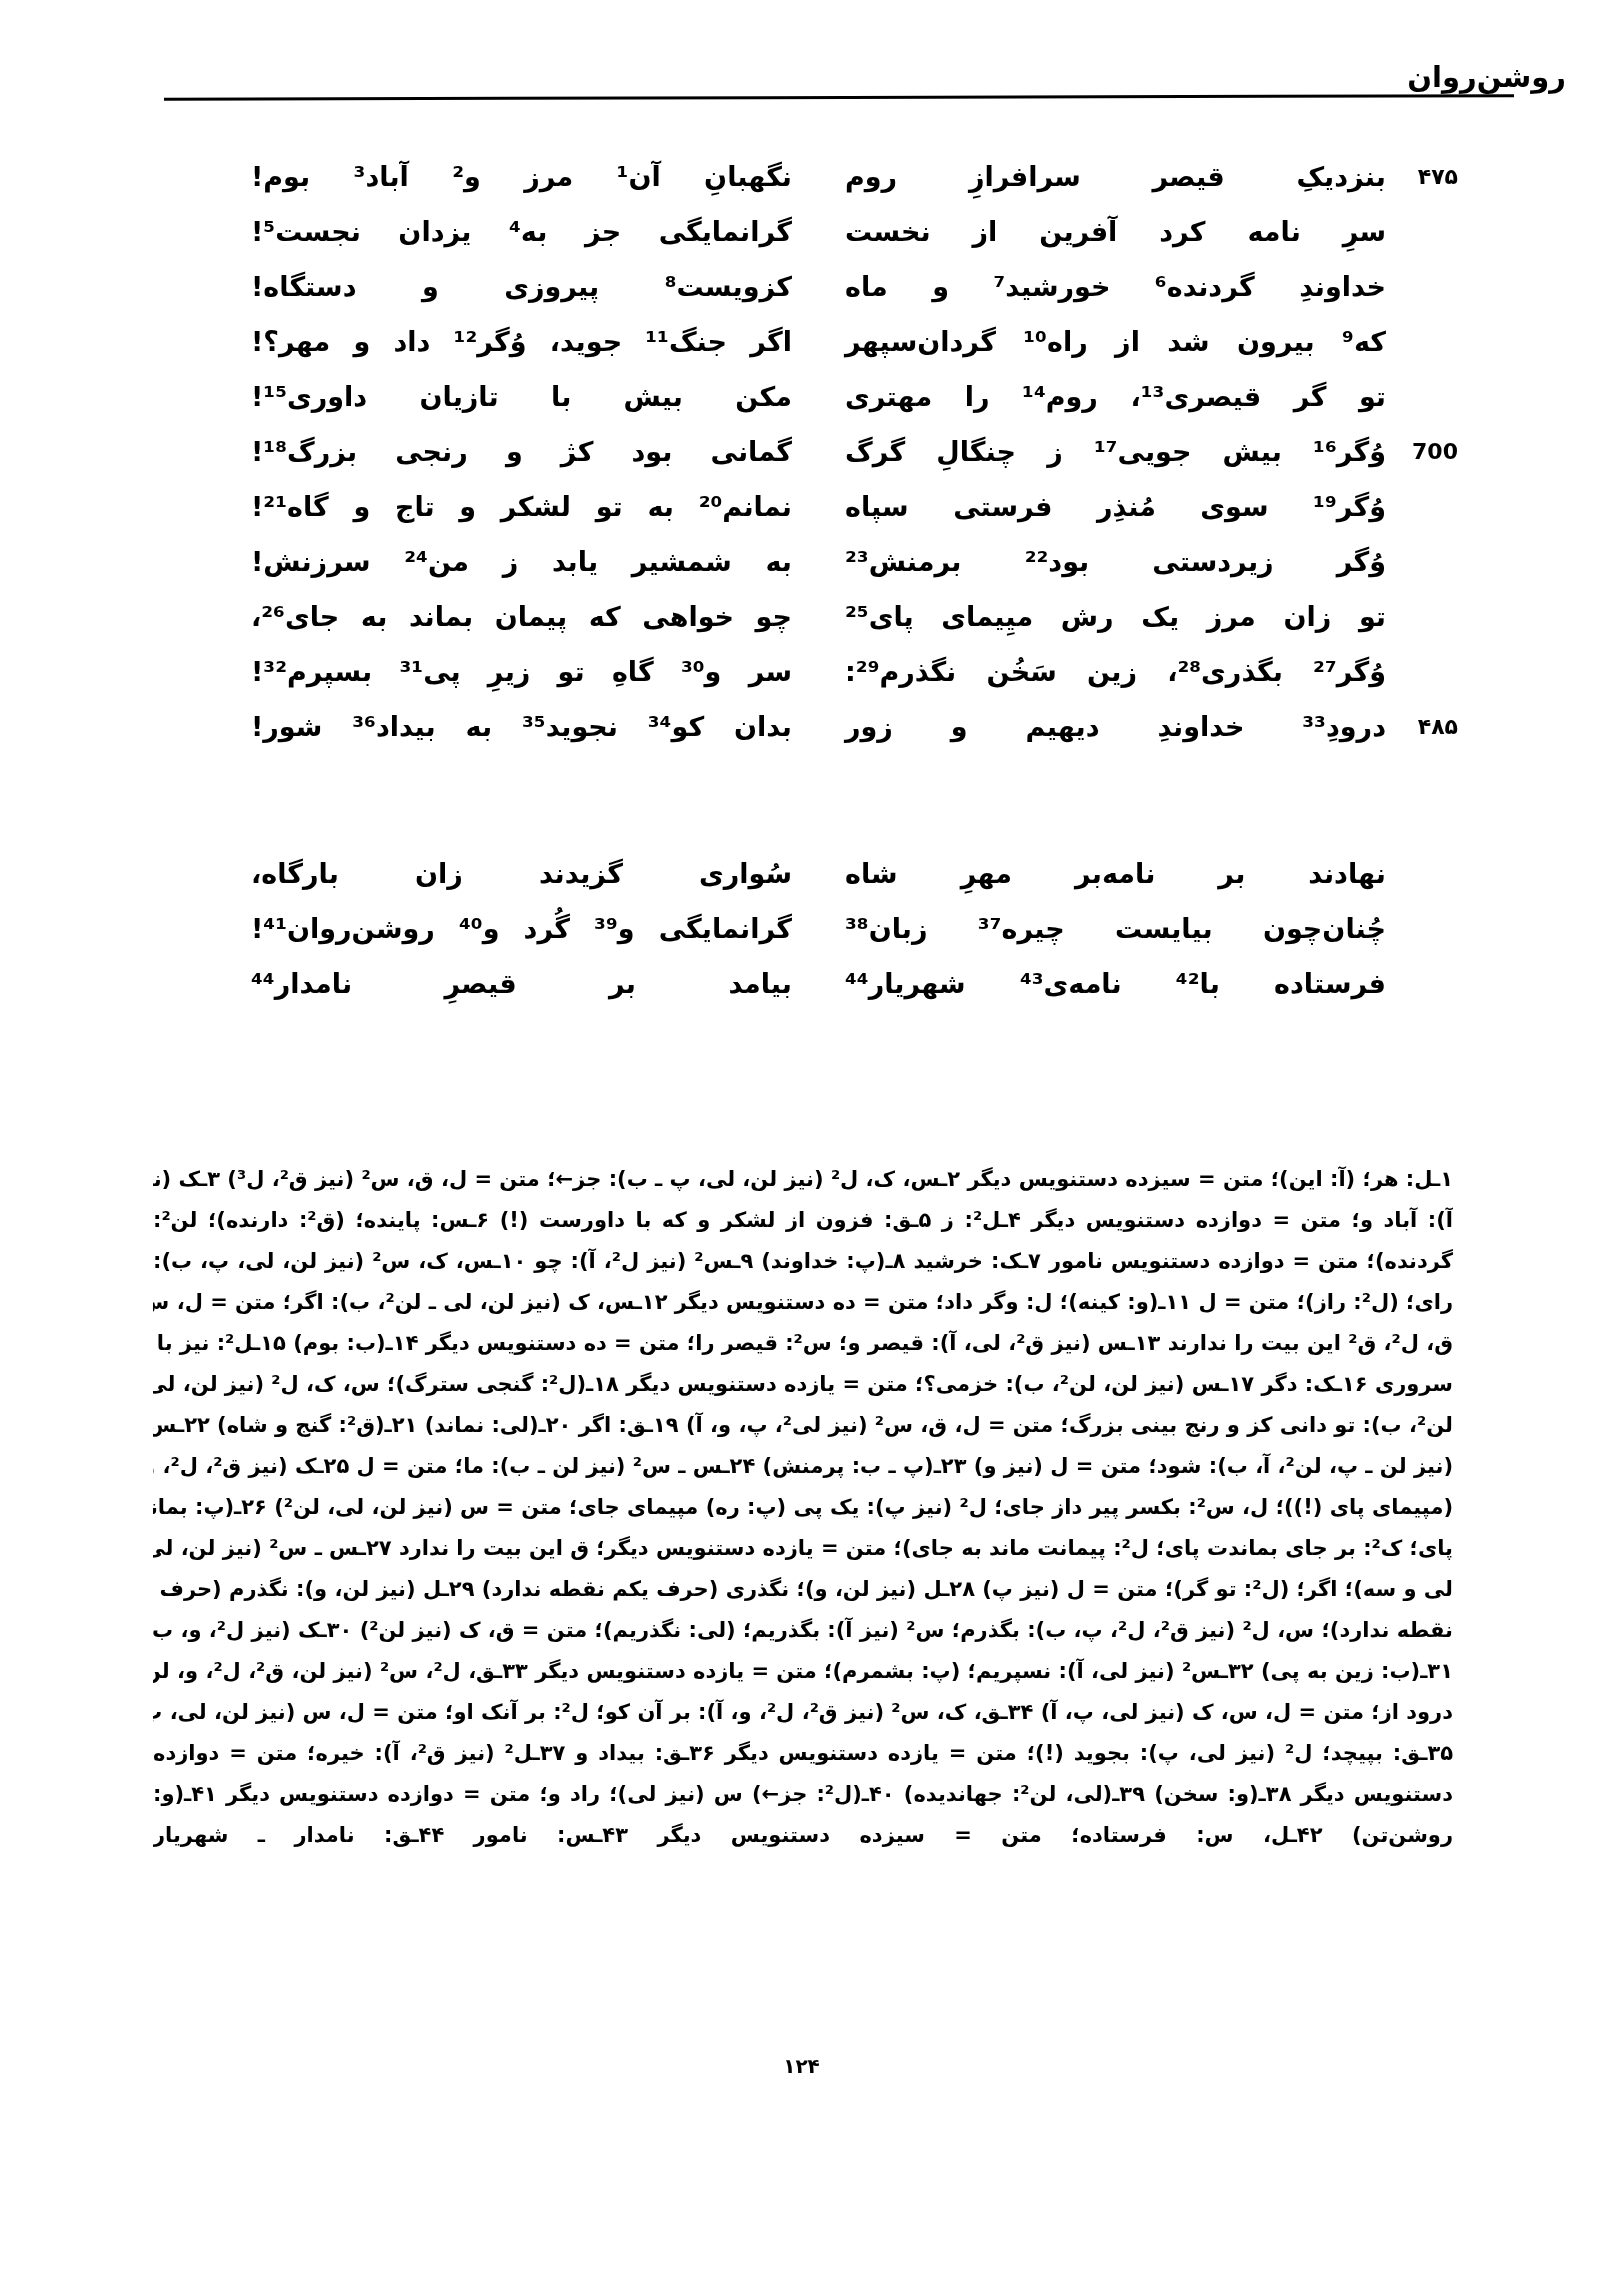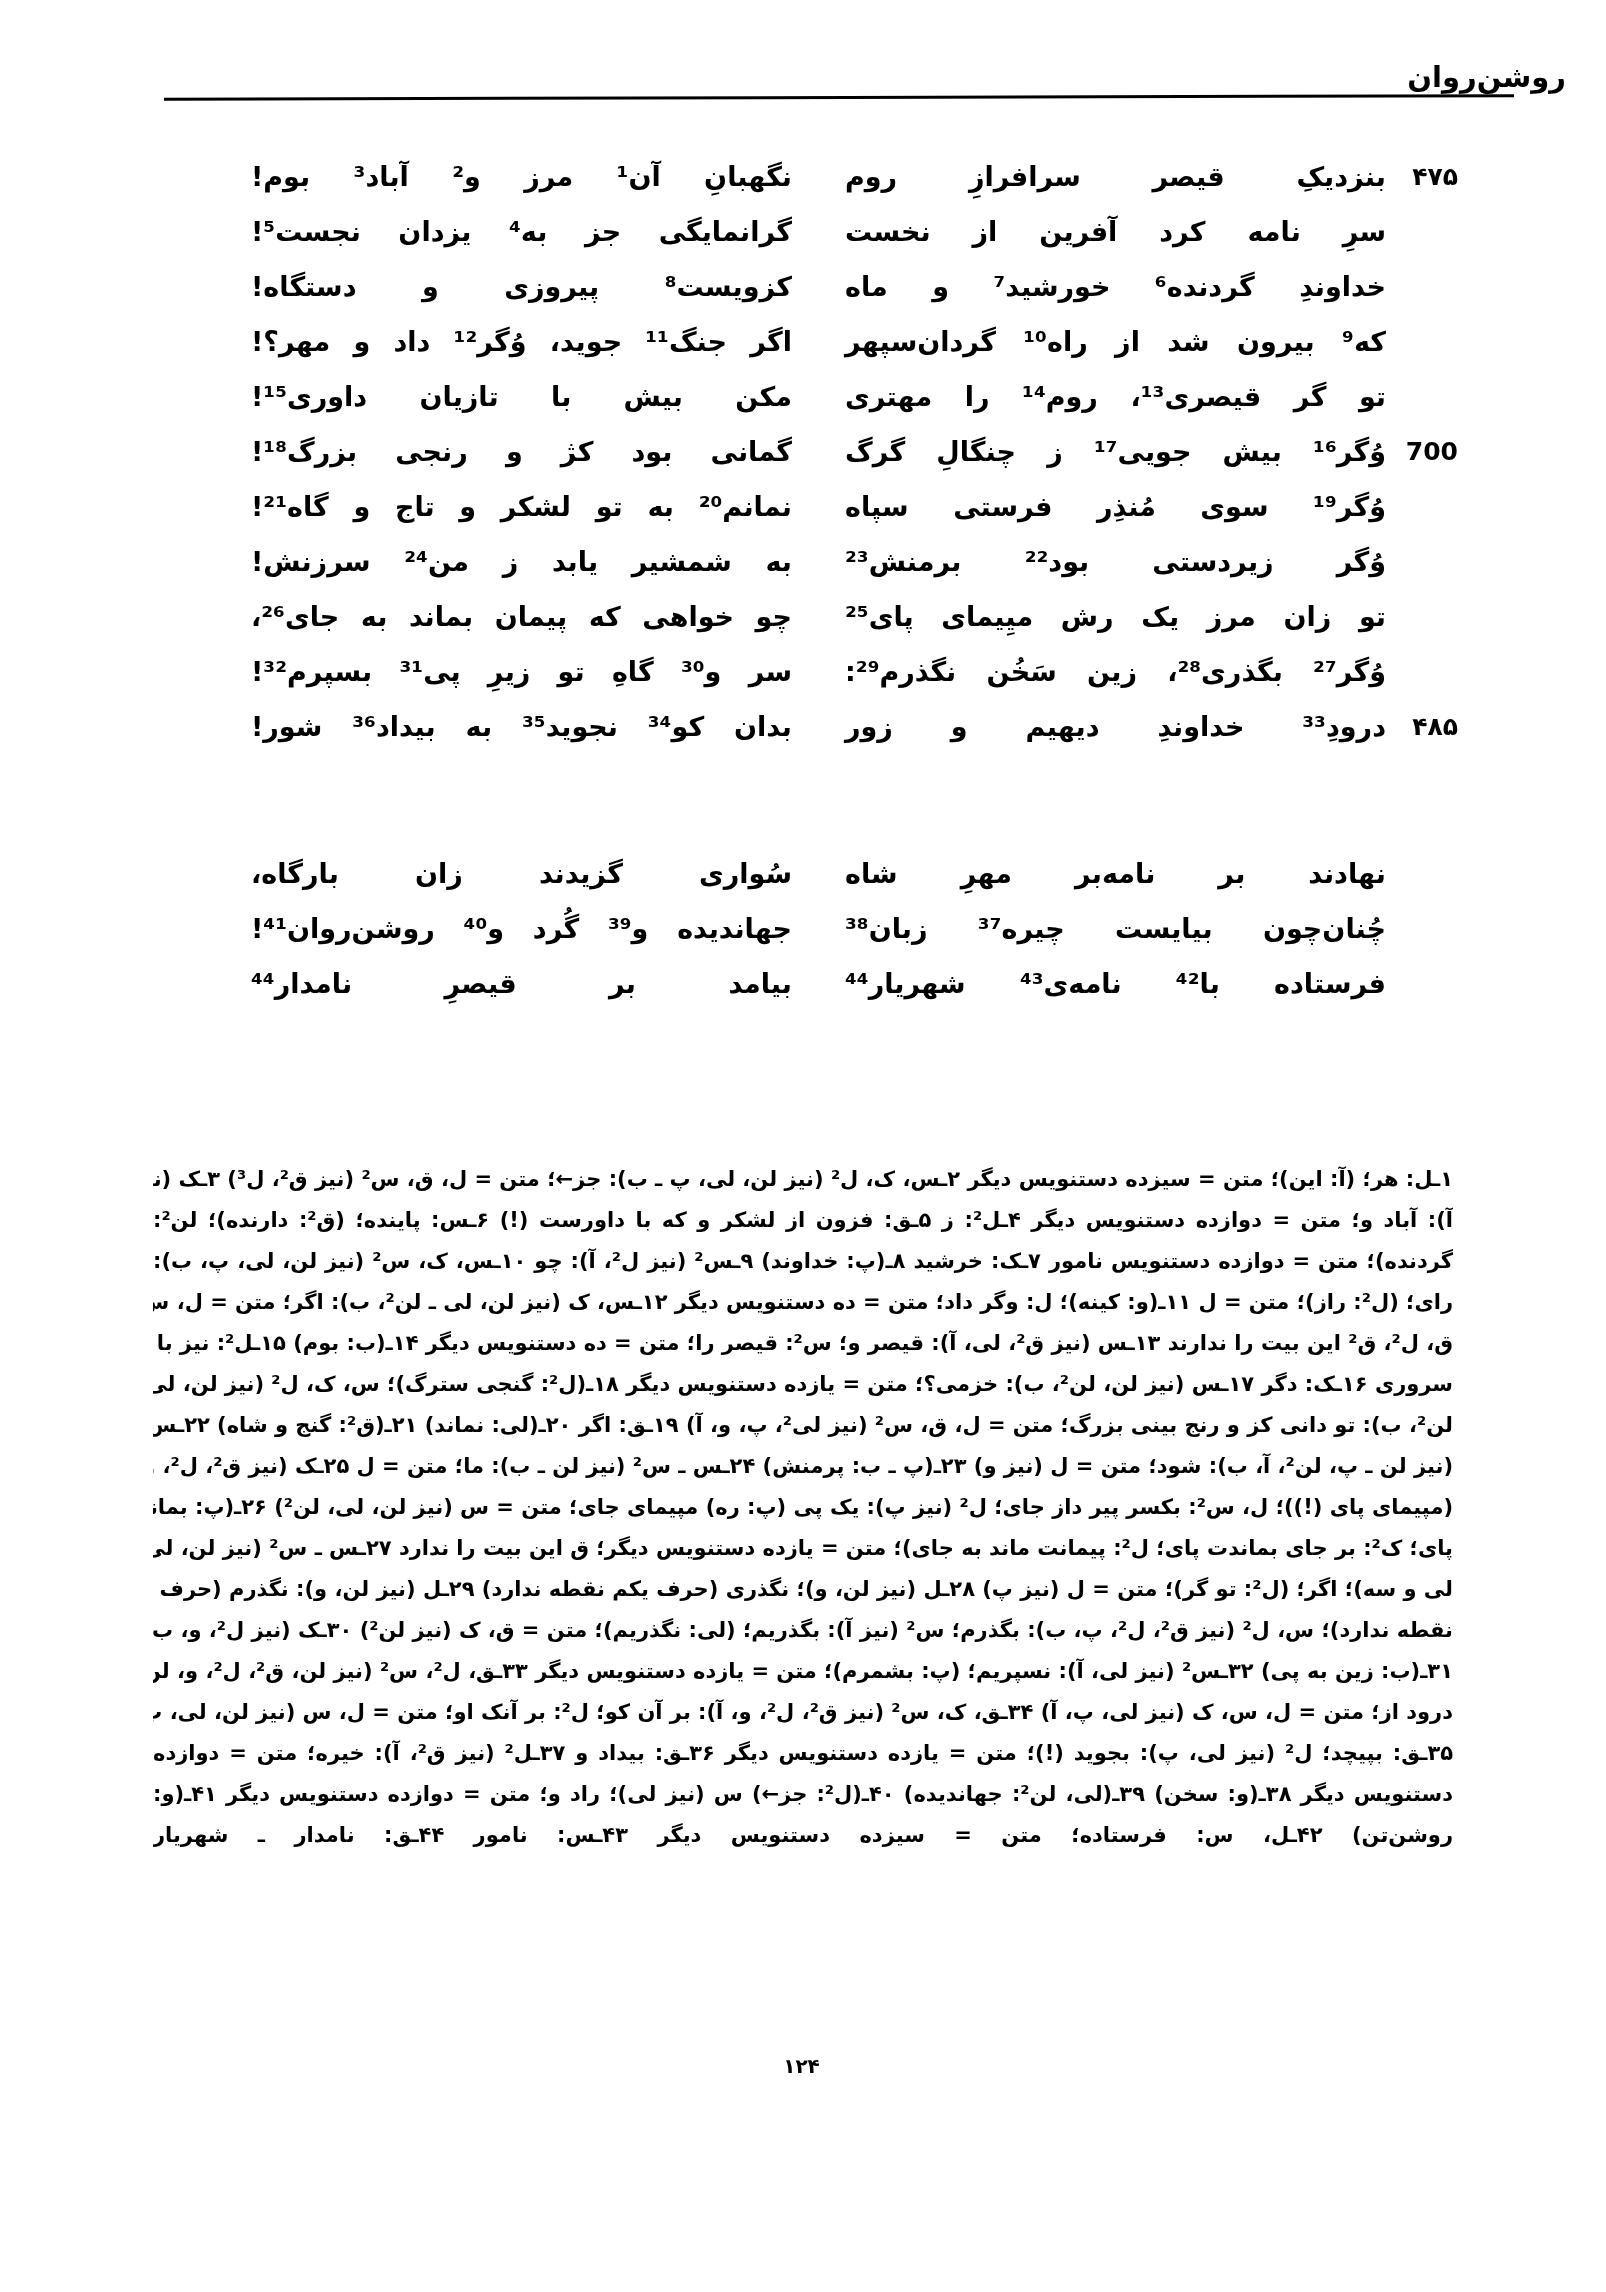--- a/index.html
+++ b/index.html
@@ -25,21 +25,21 @@
   .couplet-row { position: relative; height: 55px; }
   .hemistich {
     position: absolute; top: 0; direction: rtl; text-align: justify;
     text-align-last: justify; font-weight: bold; font-size: 27px; line-height: 48px;
     white-space: nowrap;
   }
   .hemistich.first { left: 594px; width: 541px; }
   .hemistich.second { left: 0; width: 541px; }
   .verse-num {
     position: absolute; top: 0; left: 1110px; width: 97px;
-    direction: rtl; text-align: right; font-weight: bold; font-size: 25px; line-height: 48px;
+    direction: rtl; text-align: right; font-weight: bold; font-size: 22px; line-height: 48px;
   }
   .verses2 { position: absolute; top: 850px; left: 251px; width: 1217px; }
 
   
   .footnotes {
     position: absolute; top: 1159px; left: 153px; width: 1300px;
     direction: rtl;
   }
   .fn-line {
     font-weight: bold; font-size: 21px; line-height: 41px; height: 41px;
@@ -118,21 +118,21 @@
     </div>
   </div>
 
   <div class="verses2">
     <div class="couplet-row">
       <span class="hemistich first">نهادند بر نامه‌بر مهرِ شاه</span>
       <span class="hemistich second">سُواری گزیدند زان بارگاه،</span>
     </div>
     <div class="couplet-row">
       <span class="hemistich first">چُنان‌چون بیایست چیره³⁷ زبان³⁸</span>
-      <span class="hemistich second">جهاندیده و³⁹ گُرد و⁴⁰ روشن‌روان⁴¹!</span>
+      <span class="hemistich second">گرانمایگی و³⁹ گُرد و⁴⁰ روشن‌روان⁴¹!</span>
     </div>
     <div class="couplet-row">
       <span class="hemistich first">فرستاده با⁴² نامه‌ی⁴³ شهریار⁴⁴</span>
       <span class="hemistich second">بیامد بر قیصرِ نامدار⁴⁴</span>
     </div>
   </div>
 
   <div class="footnotes">
     <div class="fn-line">۱ـل: هر؛ (آ: این)؛ متن = سیزده دستنویس دیگر ۲ـس، ک، ل² (نیز لن، لی، پ ـ ب): جز←؛ متن = ل، ق، س² (نیز ق²، ل³) ۳ـک (نیز لن،</div>
     <div class="fn-line">آ): آباد و؛ متن = دوازده دستنویس دیگر ۴ـل²: ز ۵ـق: فزون از لشکر و که با داورست (!) ۶ـس: پاینده؛ (ق²: دارنده)؛ لن²:</div>

